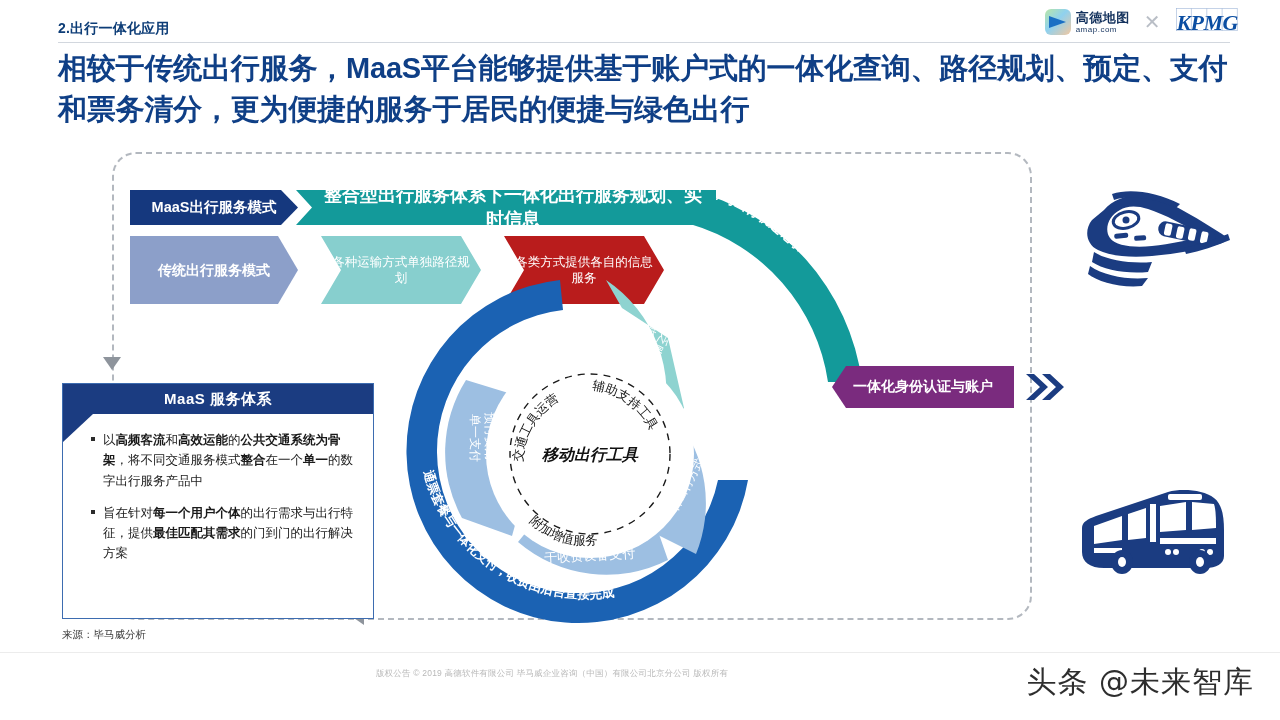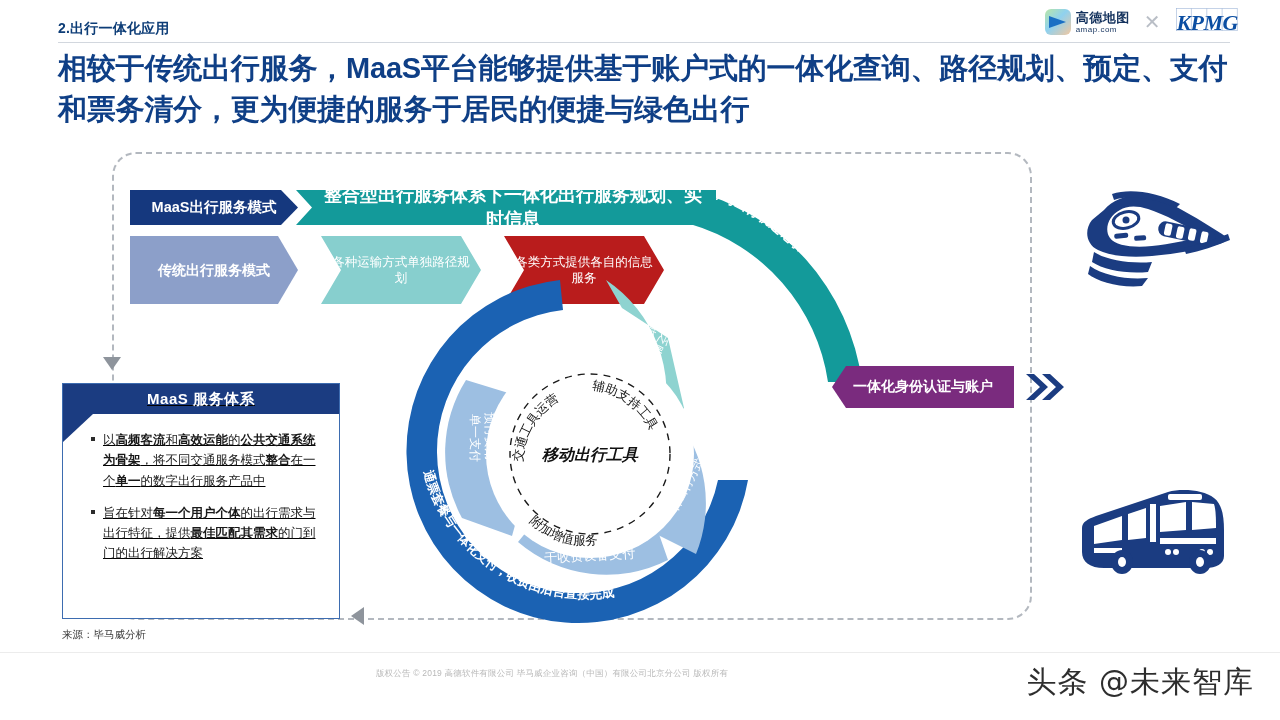--- a/index.html
+++ b/index.html
@@ -138,25 +138,24 @@
     z-index: 9;
   }
   .dbl-chev {
     position: absolute; left: 1022px; top: 366px;
     width: 42px; height: 42px; z-index: 9;
   }
 
   
   .svc-box {
     position: absolute; left: 62px; top: 383px;
-    width: 278px; height: 236px;
+    width: 312px; height: 236px;
     background: #ffffff;
     border: 1px solid #3d6cb0;
     z-index: 10;
-    text-decoration: underline;
   }
   .svc-head {
     height: 30px; background: #1b3c81; color: #fff;
     display: flex; align-items: center; justify-content: center;
     font-size: 15px; font-weight: bold; letter-spacing: .5px;
   }
   .svc-tab {
     position: absolute; left: 0px; top: 30px;
     width: 0; height: 0;
     border-left: 30px solid #1b3c81;

